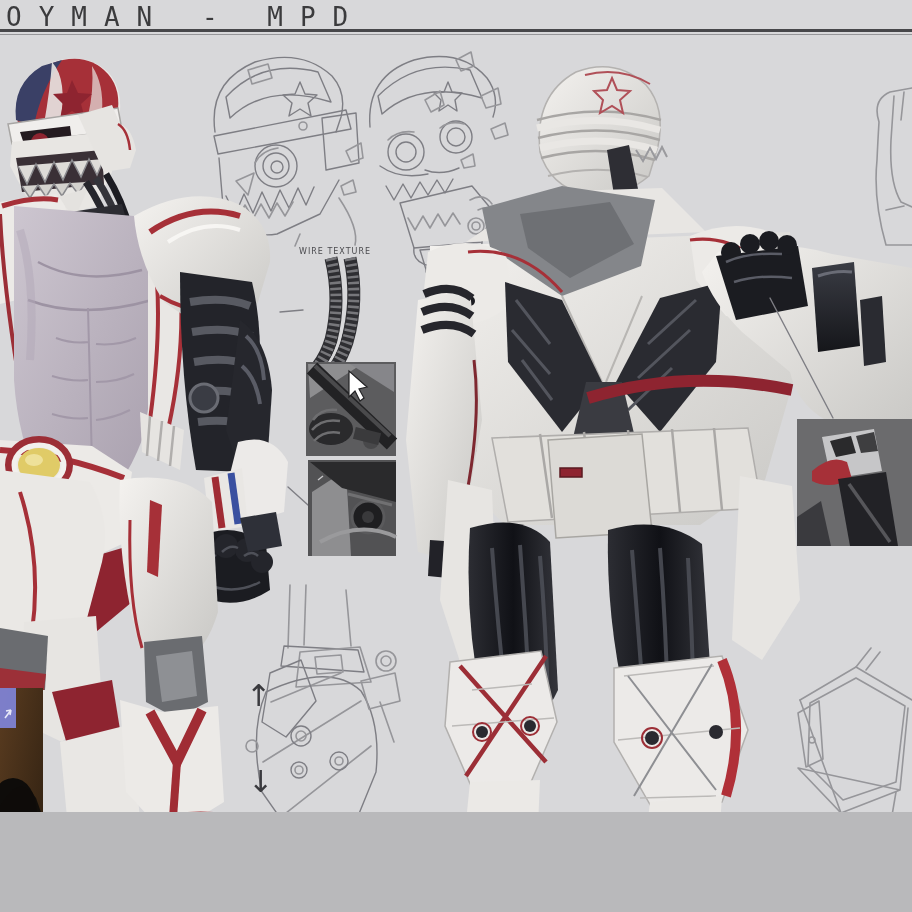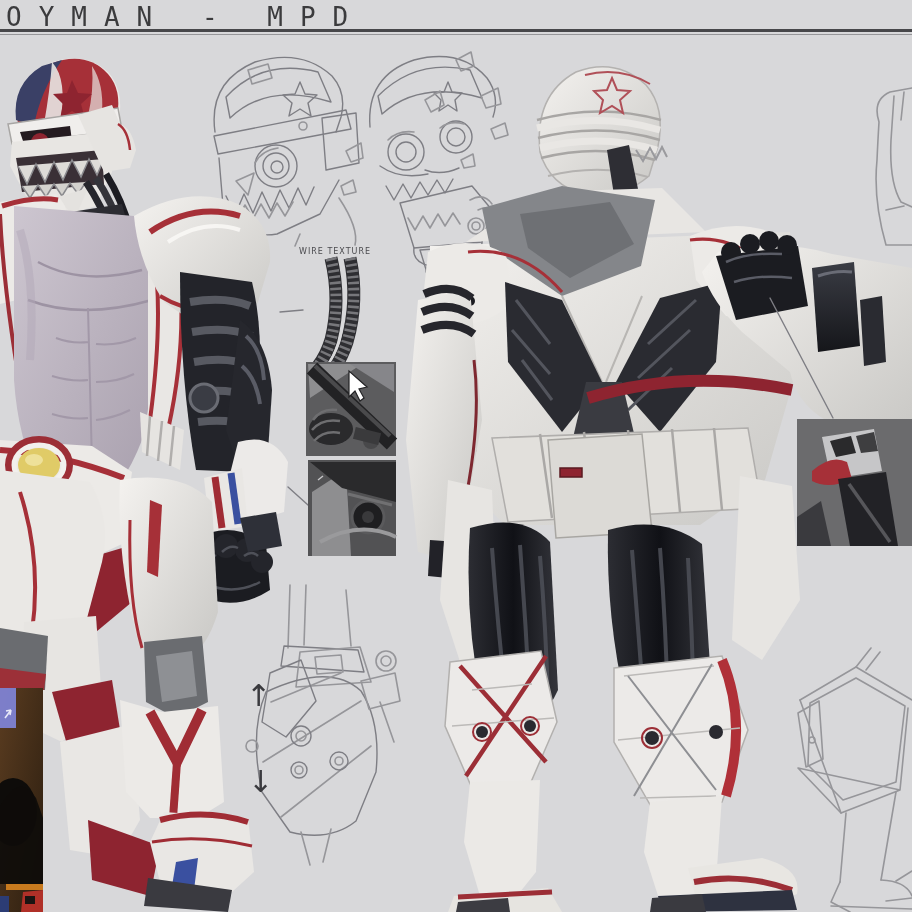--- a/index.html
+++ b/index.html
@@ -1,16 +1,16 @@
 <!DOCTYPE html>
 <html style="--bg: #d8d8da; --title-ink: #3b3b3d; --line-ink: #47474a; --sketch-ink: #96969a; --sketch-ink2: #7e7e84; --note-ink: #4a4a4e; --arrow-ink: #3a3a3e; --armor: #f0eeeb; --armor-shade: #cfcecb; --armor-dark: #b0afad; --trim-red: #a63038; --deep-red: #8e2430; --crown-blue: #3a4066; --accent-blue: #3a50a0; --skin: #c6bfc8; --skin-shade: #a79eac; --mech-black: #1b1c21; --mech-hi: #555762; --panel-gray: #84868a; --panel-gray-dark: #6e7074; --knee-gray: #6a6c70; --belt-yellow: #e0cb67; --photo-bg1: #5c5c5e; --photo-bg2: #525254; --photo-bg3: #6b6b6d; --photo-light: #8e8e90; --photo-dark: #2a2a2c; --webcam-brown: #4a3318; --webcam-dark: #0e0c0a; --webcam-orange: #c87a1e; --webcam-red: #b03028; --pip-blue: #8084d8; --cursor-white: #ffffff;"><head>
 <meta charset="utf-8">
 <style>
   html,body{margin:0;padding:0;background:#b9b9bb;}
-  .stage{position:relative;width:912px;height:912px;overflow:hidden;
+  .stage{position:relative;width:912px;height:812px;overflow:hidden;
          background:var(--bg);font-family:"DejaVu Sans",sans-serif;}
   .titlebar{position:absolute;left:0;top:0;width:912px;height:36px;z-index:5;}
   .title-text{position:absolute;left:6px;top:2px;
       font-family:"DejaVu Sans Mono","Liberation Mono",monospace;
       font-size:26px;font-weight:500;color:var(--title-ink);
       letter-spacing:17px;white-space:nowrap;}
   .rule1{position:absolute;left:0;top:29px;width:912px;height:3px;background:var(--line-ink);}
   .rule2{position:absolute;left:0;top:34px;width:912px;height:1px;background:var(--line-ink);opacity:.45;}
   svg.scene{position:absolute;left:0;top:0;width:912px;height:912px;}
   .sk{stroke:var(--sketch-ink);fill:none;stroke-width:1.6;stroke-linecap:round;stroke-linejoin:round;}

